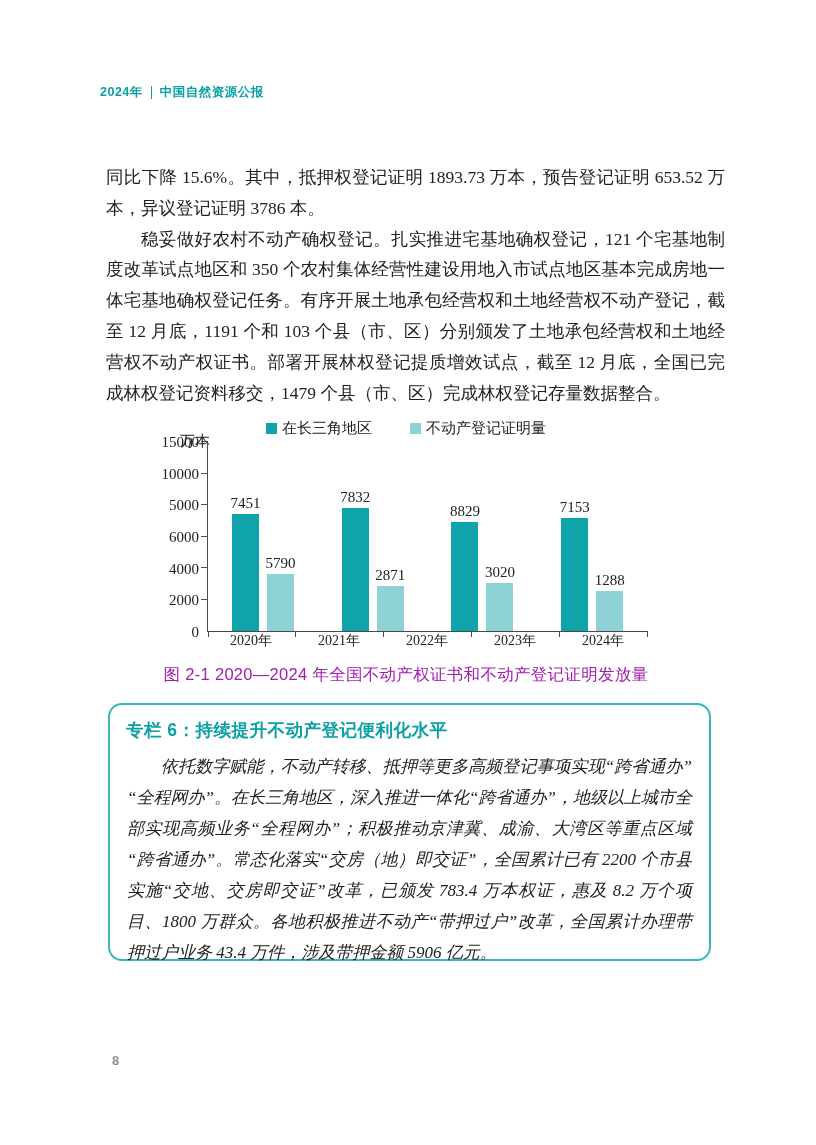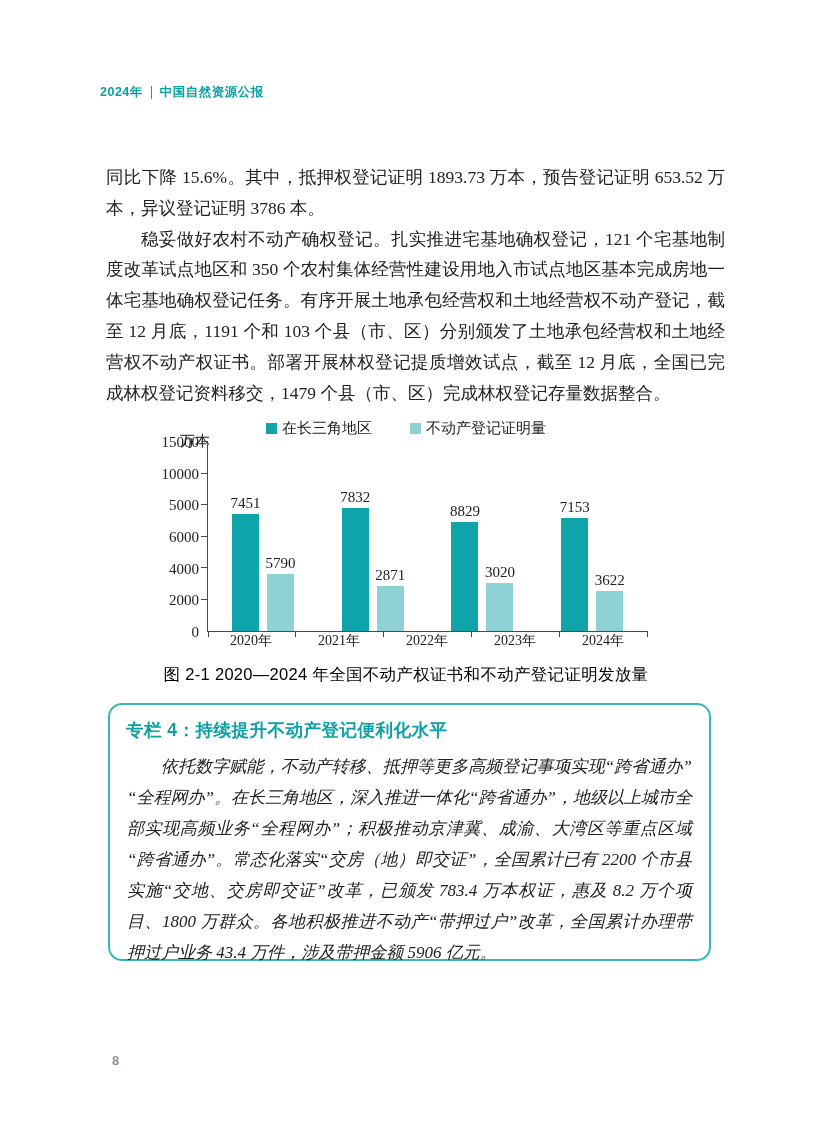--- a/index.html
+++ b/index.html
@@ -49,21 +49,21 @@
   .xtick{position:absolute;top:100%;width:1px;height:6px;background:var(--axis);}
   .bar-group{flex:1;height:100%;display:flex;justify-content:center;align-items:flex-end;gap:5px;}
   .bar-wrap{display:flex;flex-direction:column;align-items:center;justify-content:flex-end;height:100%;}
   .bar-value{font-size:15px;line-height:1;margin-bottom:3px;}
   .bar{width:27px;}
   .x-axis{margin-left:57px;width:440px;display:flex;font-size:14px;height:26px;align-items:flex-start;}
   .xlabel{flex:1;text-align:center;}
   .caption{
     margin-top:6px;text-align:center;
     font-family:"Liberation Sans","DejaVu Sans",sans-serif;
-    font-size:16.5px;color:#000000;letter-spacing:.3px;
+    font-size:16.5px;color:#a21caf;letter-spacing:.3px;
   }
   
   .callout{
     position:absolute;left:108px;top:703px;width:603px;height:258px;
     border:2px solid var(--box-border);border-radius:14px;background:#fff;
   }
   .callout-title{
     margin:13px 18px 0 16px;
     font-family:"Liberation Sans","DejaVu Sans",sans-serif;
     font-size:17.5px;font-weight:bold;color:var(--accent);letter-spacing:.5px;
@@ -156,21 +156,21 @@
               <div class="bar-value">3020</div>
               <div class="bar" style="height: 25.1667%; background: rgb(143, 210, 214);"></div>
             </div>
           </div>
           <div class="bar-group">
             <div class="bar-wrap">
               <div class="bar-value">7153</div>
               <div class="bar" style="height: 59.6083%; background: rgb(15, 163, 170);"></div>
             </div>
             <div class="bar-wrap">
-              <div class="bar-value">3622</div>
+              <div class="bar-value">1288</div>
               <div class="bar" style="height: 21.2333%; background: rgb(143, 210, 214);"></div>
             </div>
           </div>
           <div class="xtick" style="left: calc(0% - 0.5px);"></div>
           <div class="xtick" style="left: calc(20% - 0.5px);"></div>
           <div class="xtick" style="left: calc(40% - 0.5px);"></div>
           <div class="xtick" style="left: calc(60% - 0.5px);"></div>
           <div class="xtick" style="left: calc(80% - 0.5px);"></div>
           <div class="xtick" style="left: calc(100% - 0.5px);"></div>
         </div>
@@ -179,19 +179,19 @@
         <div class="xlabel">2020年</div>
         <div class="xlabel">2021年</div>
         <div class="xlabel">2022年</div>
         <div class="xlabel">2023年</div>
         <div class="xlabel">2024年</div>
       </div>
     <div class="caption">图 2-1  2020—2024 年全国不动产权证书和不动产登记证明发放量</div>
   </div>
 
   <div class="callout">
-    <div class="callout-title">专栏 4：持续提升不动产登记便利化水平</div>
+    <div class="callout-title">专栏 6：持续提升不动产登记便利化水平</div>
     <div class="callout-body">依托数字赋能，不动产转移、抵押等更多高频登记事项实现“跨省通办”“全程网办”。在长三角地区，深入推进一体化“跨省通办”，地级以上城市全部实现高频业务“全程网办”；积极推动京津冀、成渝、大湾区等重点区域“跨省通办”。常态化落实“交房（地）即交证”，全国累计已有 2200 个市县实施“交地、交房即交证”改革，已颁发 783.4 万本权证，惠及 8.2 万个项目、1800 万群众。各地积极推进不动产“带押过户”改革，全国累计办理带押过户业务 43.4 万件，涉及带押金额 5906 亿元。</div>
   </div>
 
   <div class="page-number">8</div>
 
 </div>
 
 </body></html>

